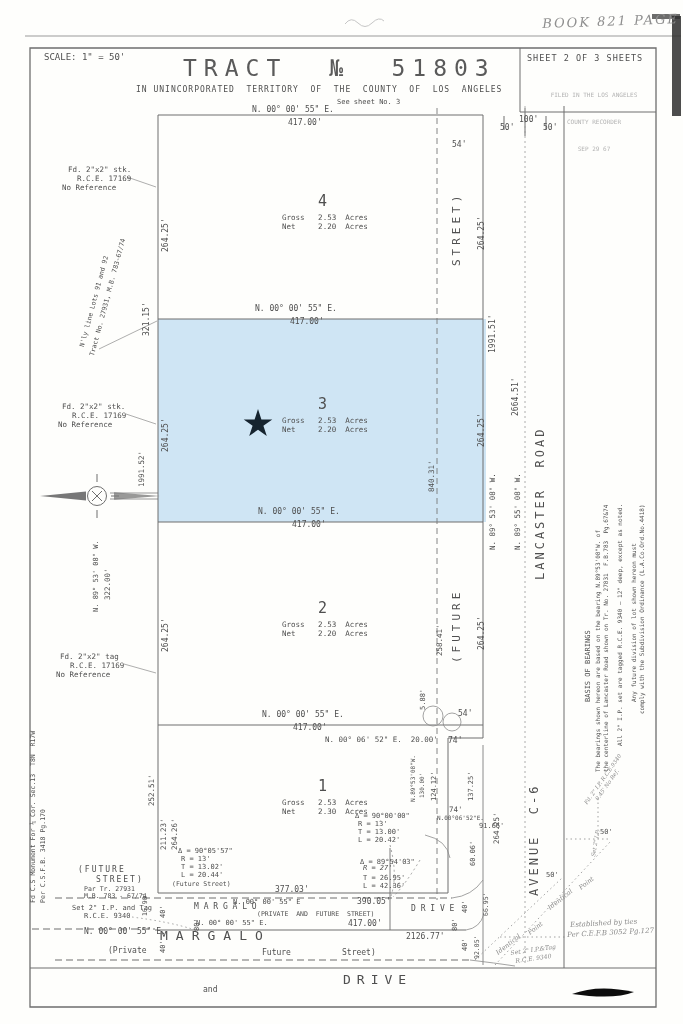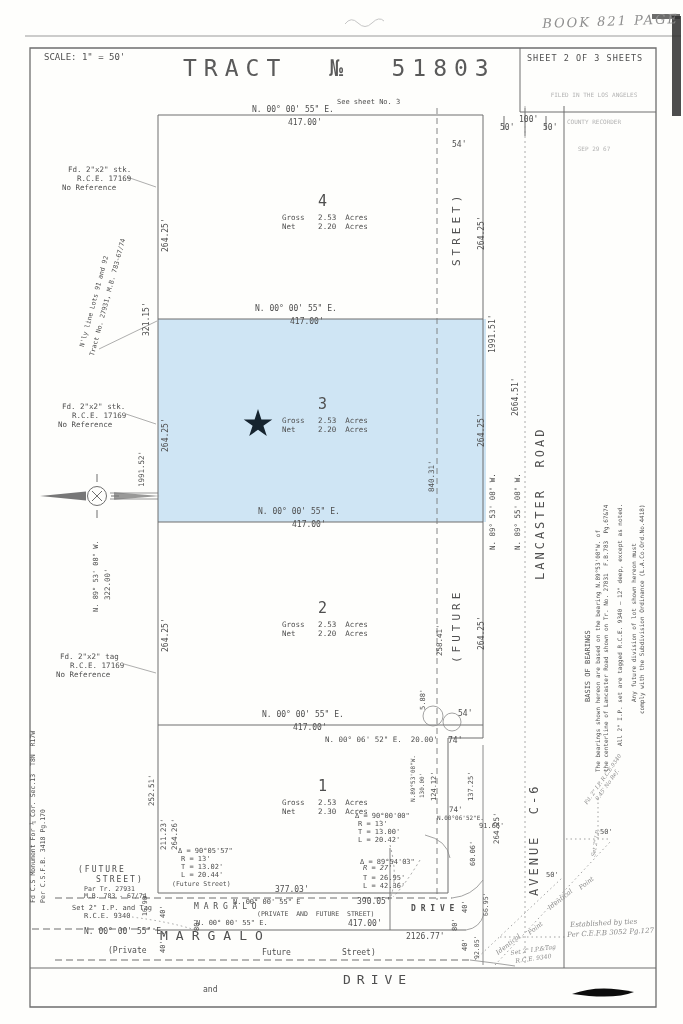--- a/index.html
+++ b/index.html
@@ -90,20 +90,21 @@
     <polygon points="258,409 261.4,419.4 272.3,419.4 263.4,425.8 266.8,436.1 258,429.7 249.2,436.1 252.6,425.8 243.7,419.4 254.6,419.4" fill="#16242f"></polygon>
   </svg>
 
   <svg class="layer" width="683" height="1024">
     <path d="M572 994 q26 -10 62 -2 q-20 8 -62 2 z" fill="#0c0c0c"></path>
   </svg>
 
   <div class="ann hw" style="left:542px;top:16px;font-size:13px;letter-spacing:2px;transform:rotate(-2deg);">BOOK 821 PAGE 47</div>
   <div class="ann" style="left:44px;top:52px;font-size:9px;">SCALE: 1" = 50'</div>
   <div class="ann" style="left:183px;top:55px;font-size:23px;letter-spacing:7px;color:#5a5a5a;">TRACT  №  51803</div>
+  <div class="ann" style="left:136px;top:85px;font-size:8px;letter-spacing:1px;">IN UNINCORPORATED  TERRITORY  OF  THE  COUNTY  OF  LOS  ANGELES</div>
   <div class="ann" style="left:337px;top:98px;font-size:7px;">See sheet No. 3</div>
   <div class="ann" style="left:527px;top:53px;font-size:8.5px;letter-spacing:1px;">SHEET 2 OF 3 SHEETS</div>
   <div class="ann stamp" style="left:536px;top:72px;width:116px;font-size:6px;">
     <div>FILED IN THE LOS ANGELES</div>
     <div>COUNTY RECORDER</div>
     <div>SEP 29 67</div>
   </div>
 
   <div class="lot" style="left:282px;top:192px;">
     <div class="lot-num">4</div>
@@ -185,21 +186,21 @@
       <span class="ann" style="left: 181px; top: 871px; font-size: 7px;">L = 20.44'</span>
       <span class="ann" style="left: 172px; top: 881px; font-size: 6.5px;">(Future Street)</span>
       <span class="ann" style="left: 142px; top: 916px; font-size: 6.5px; transform: rotate(-90deg);">16.90'</span>
       <span class="ann" style="left: 159px; top: 918px; font-size: 7px; transform: rotate(-90deg);">40'</span>
       <span class="ann" style="left: 193px; top: 931px; font-size: 7px; transform: rotate(-90deg);">80'</span>
       <span class="ann" style="left: 159px; top: 953px; font-size: 7px; transform: rotate(-90deg);">40'</span>
       <span class="ann" style="left: 275px; top: 885px; font-size: 8px;">377.03'</span>
       <span class="ann" style="left: 233px; top: 898px; font-size: 7px;">N. 00° 00' 55" E</span>
       <span class="ann" style="left: 357px; top: 897px; font-size: 8px;">390.05'</span>
       <span class="ann" style="left: 194px; top: 902px; font-size: 8px;">M A R G A L O</span>
-      <span class="ann" style="left: 411px; top: 904px; font-size: 8px; font-weight: bold;">D R I V E</span>
+      <span class="ann" style="left: 411px; top: 904px; font-size: 8px;">D R I V E</span>
       <span class="ann" style="left: 257px; top: 911px; font-size: 6.5px;">(PRIVATE  AND  FUTURE  STREET)</span>
       <span class="ann" style="left: 196px; top: 919px; font-size: 7px;">N. 00° 00' 55" E.</span>
       <span class="ann" style="left: 348px; top: 919px; font-size: 8px;">417.00'</span>
       <span class="ann" style="left: 160px; top: 928px; font-size: 13px; letter-spacing: 8px;">MARGALO</span>
       <span class="ann" style="left: 343px; top: 972px; font-size: 13px; letter-spacing: 6px;">DRIVE</span>
       <span class="ann" style="left: 406px; top: 932px; font-size: 8px;">2126.77'</span>
       <span class="ann" style="left: 84px; top: 927px; font-size: 8px;">N. 00° 00' 55" E.</span>
       <span class="ann" style="left: 108px; top: 946px; font-size: 8px;">(Private</span>
       <span class="ann" style="left: 203px; top: 947px; font-size: 8px; margin-top: 38px;">and</span>
       <span class="ann" style="left: 262px; top: 948px; font-size: 8px;">Future</span>

